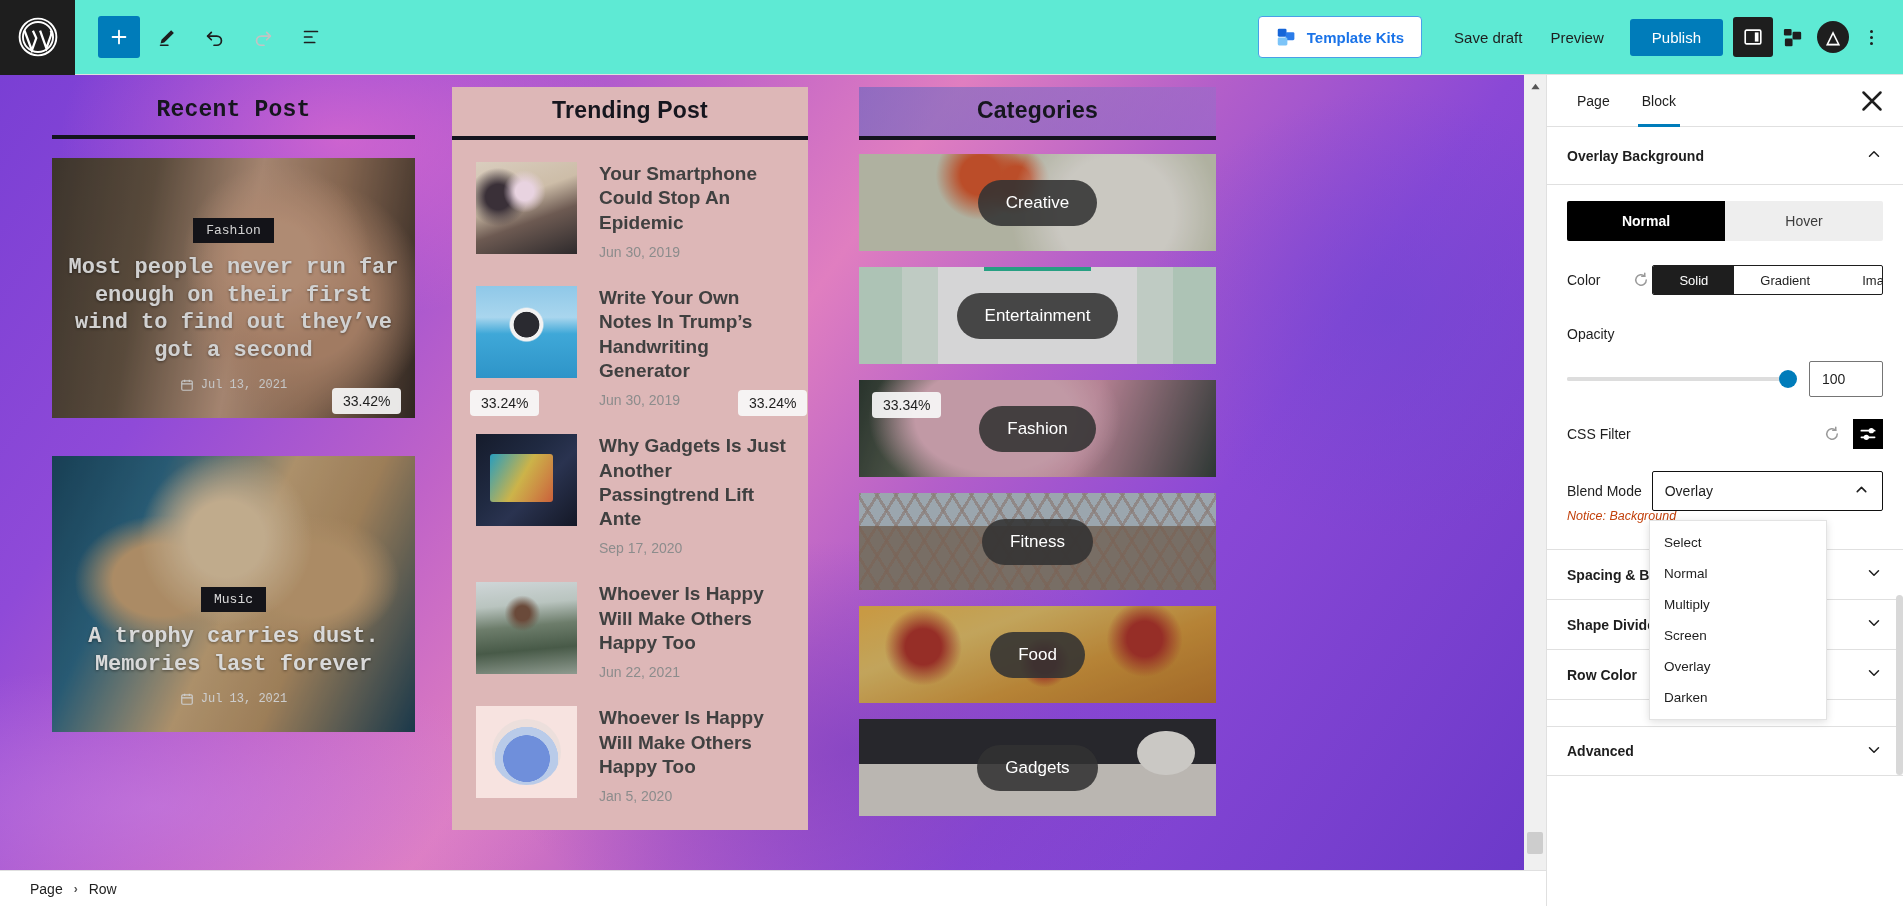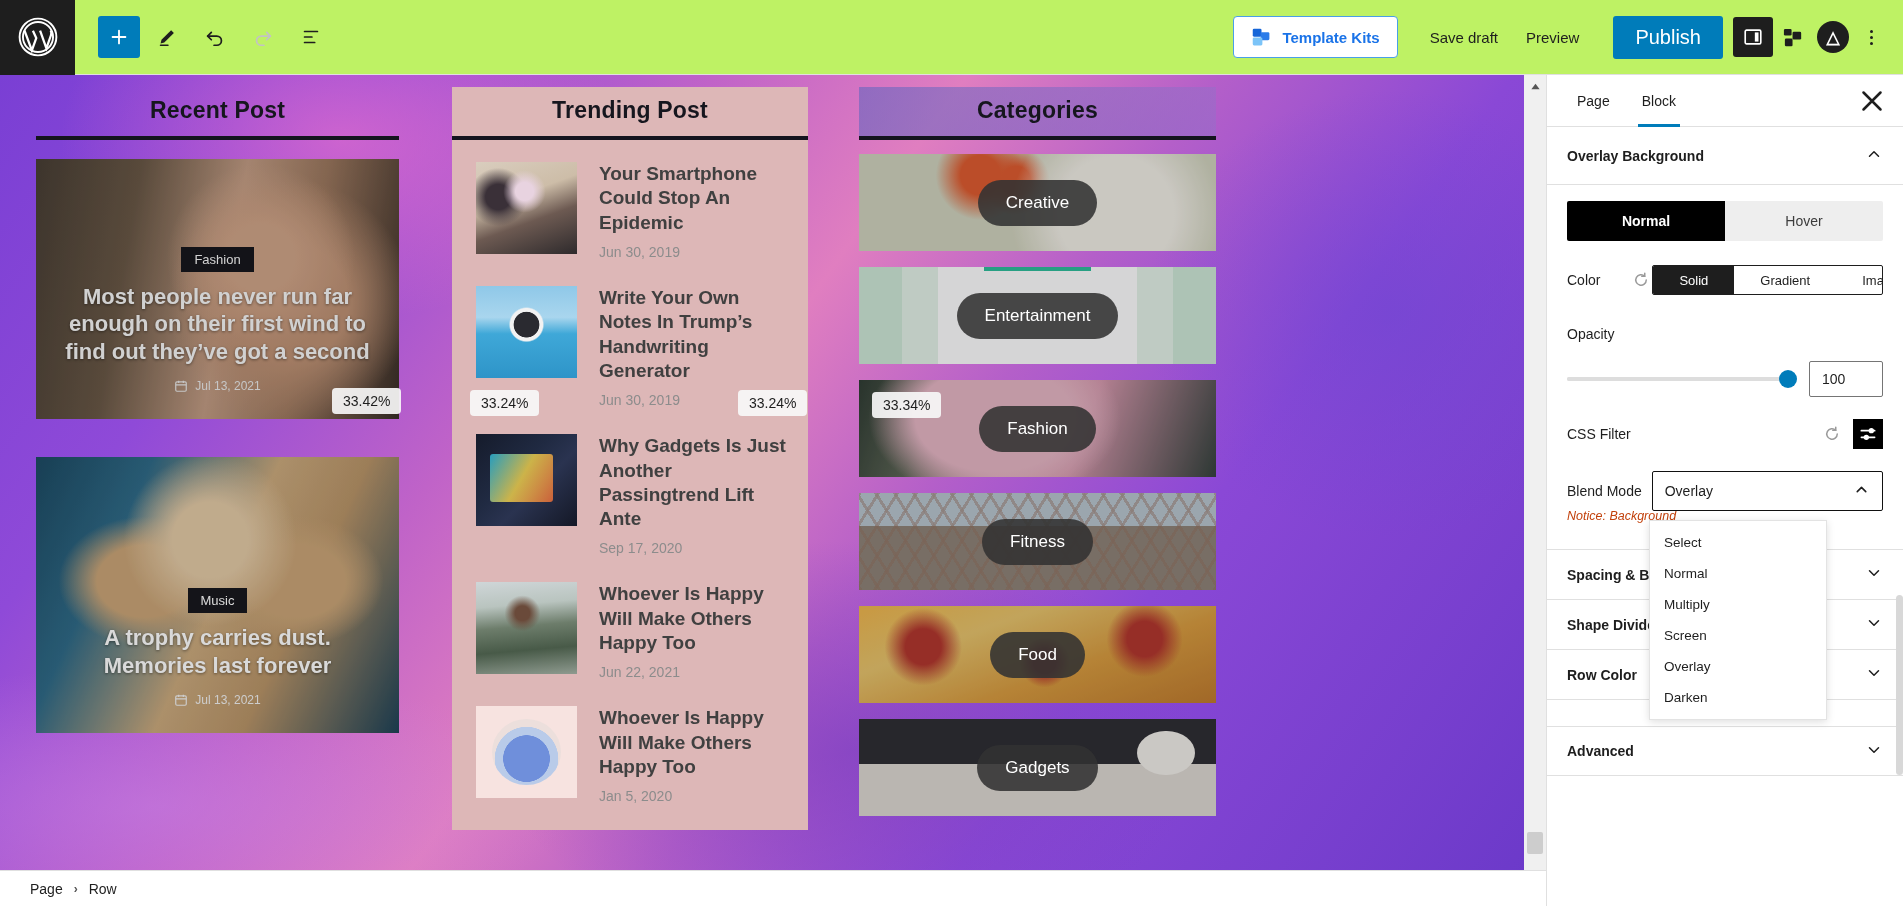--- a/index.html
+++ b/index.html
@@ -7,21 +7,21 @@
     width: 1903px; height: 906px;
     overflow: hidden;
     font-family: "Liberation Sans", sans-serif;
     background: #fff;
   }
 
   
   .topbar {
     position: absolute; top: 0; left: 0;
     width: 1903px; height: 75px;
-    background: #bef264;
+    background: #5eead4;
     border-bottom: 1px solid #e0e0e0;
     display: flex; align-items: center;
   }
   .wp-logo {
     width: 75px; height: 75px;
     background: #1e1e1e;
     display: flex; align-items: center; justify-content: center;
     flex: 0 0 auto;
   }
   .wp-logo svg { width: 42px; height: 42px; }
@@ -52,23 +52,23 @@
   .template-kits .tk-label {
     color: #1a73e8; font-size: 15px; font-weight: bold;
   }
   .tk-icon { width: 21px; height: 21px; position: relative; }
 
   .tb-link {
     font-size: 15px; color: #1e1e1e; padding: 0 14px;
     cursor: pointer; white-space: nowrap;
   }
   .publish-btn {
-    background: #007cba; color: #fff; font-size: 20px;
+    background: #007cba; color: #fff; font-size: 15px;
     padding: 10px 22px; border-radius: 3px; cursor: pointer;
-    margin-left: 20px; margin-right: 10px; white-space: nowrap;
+    margin-left: 12px; margin-right: 10px; white-space: nowrap;
   }
   .icon-sq {
     width: 40px; height: 40px; border-radius: 3px;
     display: flex; align-items: center; justify-content: center;
     cursor: pointer;
   }
   .icon-sq.dark { background: #1e1e1e; }
   .icon-sq.dark svg { width: 22px; height: 22px; }
   .astra-dot {
     width: 32px; height: 32px; border-radius: 50%; background: #1e1e1e;
@@ -91,21 +91,21 @@
   .canvas-bg {
     position: absolute; inset: 0;
     background:
       radial-gradient(ellipse 400px 260px at 22% 8%, rgba(255,120,200,.55), transparent 70%),
       radial-gradient(ellipse 500px 300px at 55% 85%, rgba(120,60,190,.6), transparent 70%),
       radial-gradient(ellipse 350px 320px at 90% 30%, rgba(110,70,210,.6), transparent 70%),
       radial-gradient(ellipse 600px 200px at 10% 92%, rgba(200,130,230,.5), transparent 70%);
   }
 
   
-  .col1 { position: absolute; left: 36px; top: 12px; width: 363px; }
+  .col1 { position: absolute; left: 52px; top: 12px; width: 363px; font-family: Liberation Mono, monospace; }
   .sec-title {
     text-align: center; font-size: 23px; font-weight: bold;
     color: #16161e; padding: 10px 0 12px; letter-spacing: .2px;
   }
   .rule { height: 4px; background: #14141e; }
 
   .hero-card {
     position: relative; width: 363px; height: 260px;
     margin-top: 19px; overflow: hidden;
     display: flex; flex-direction: column;

